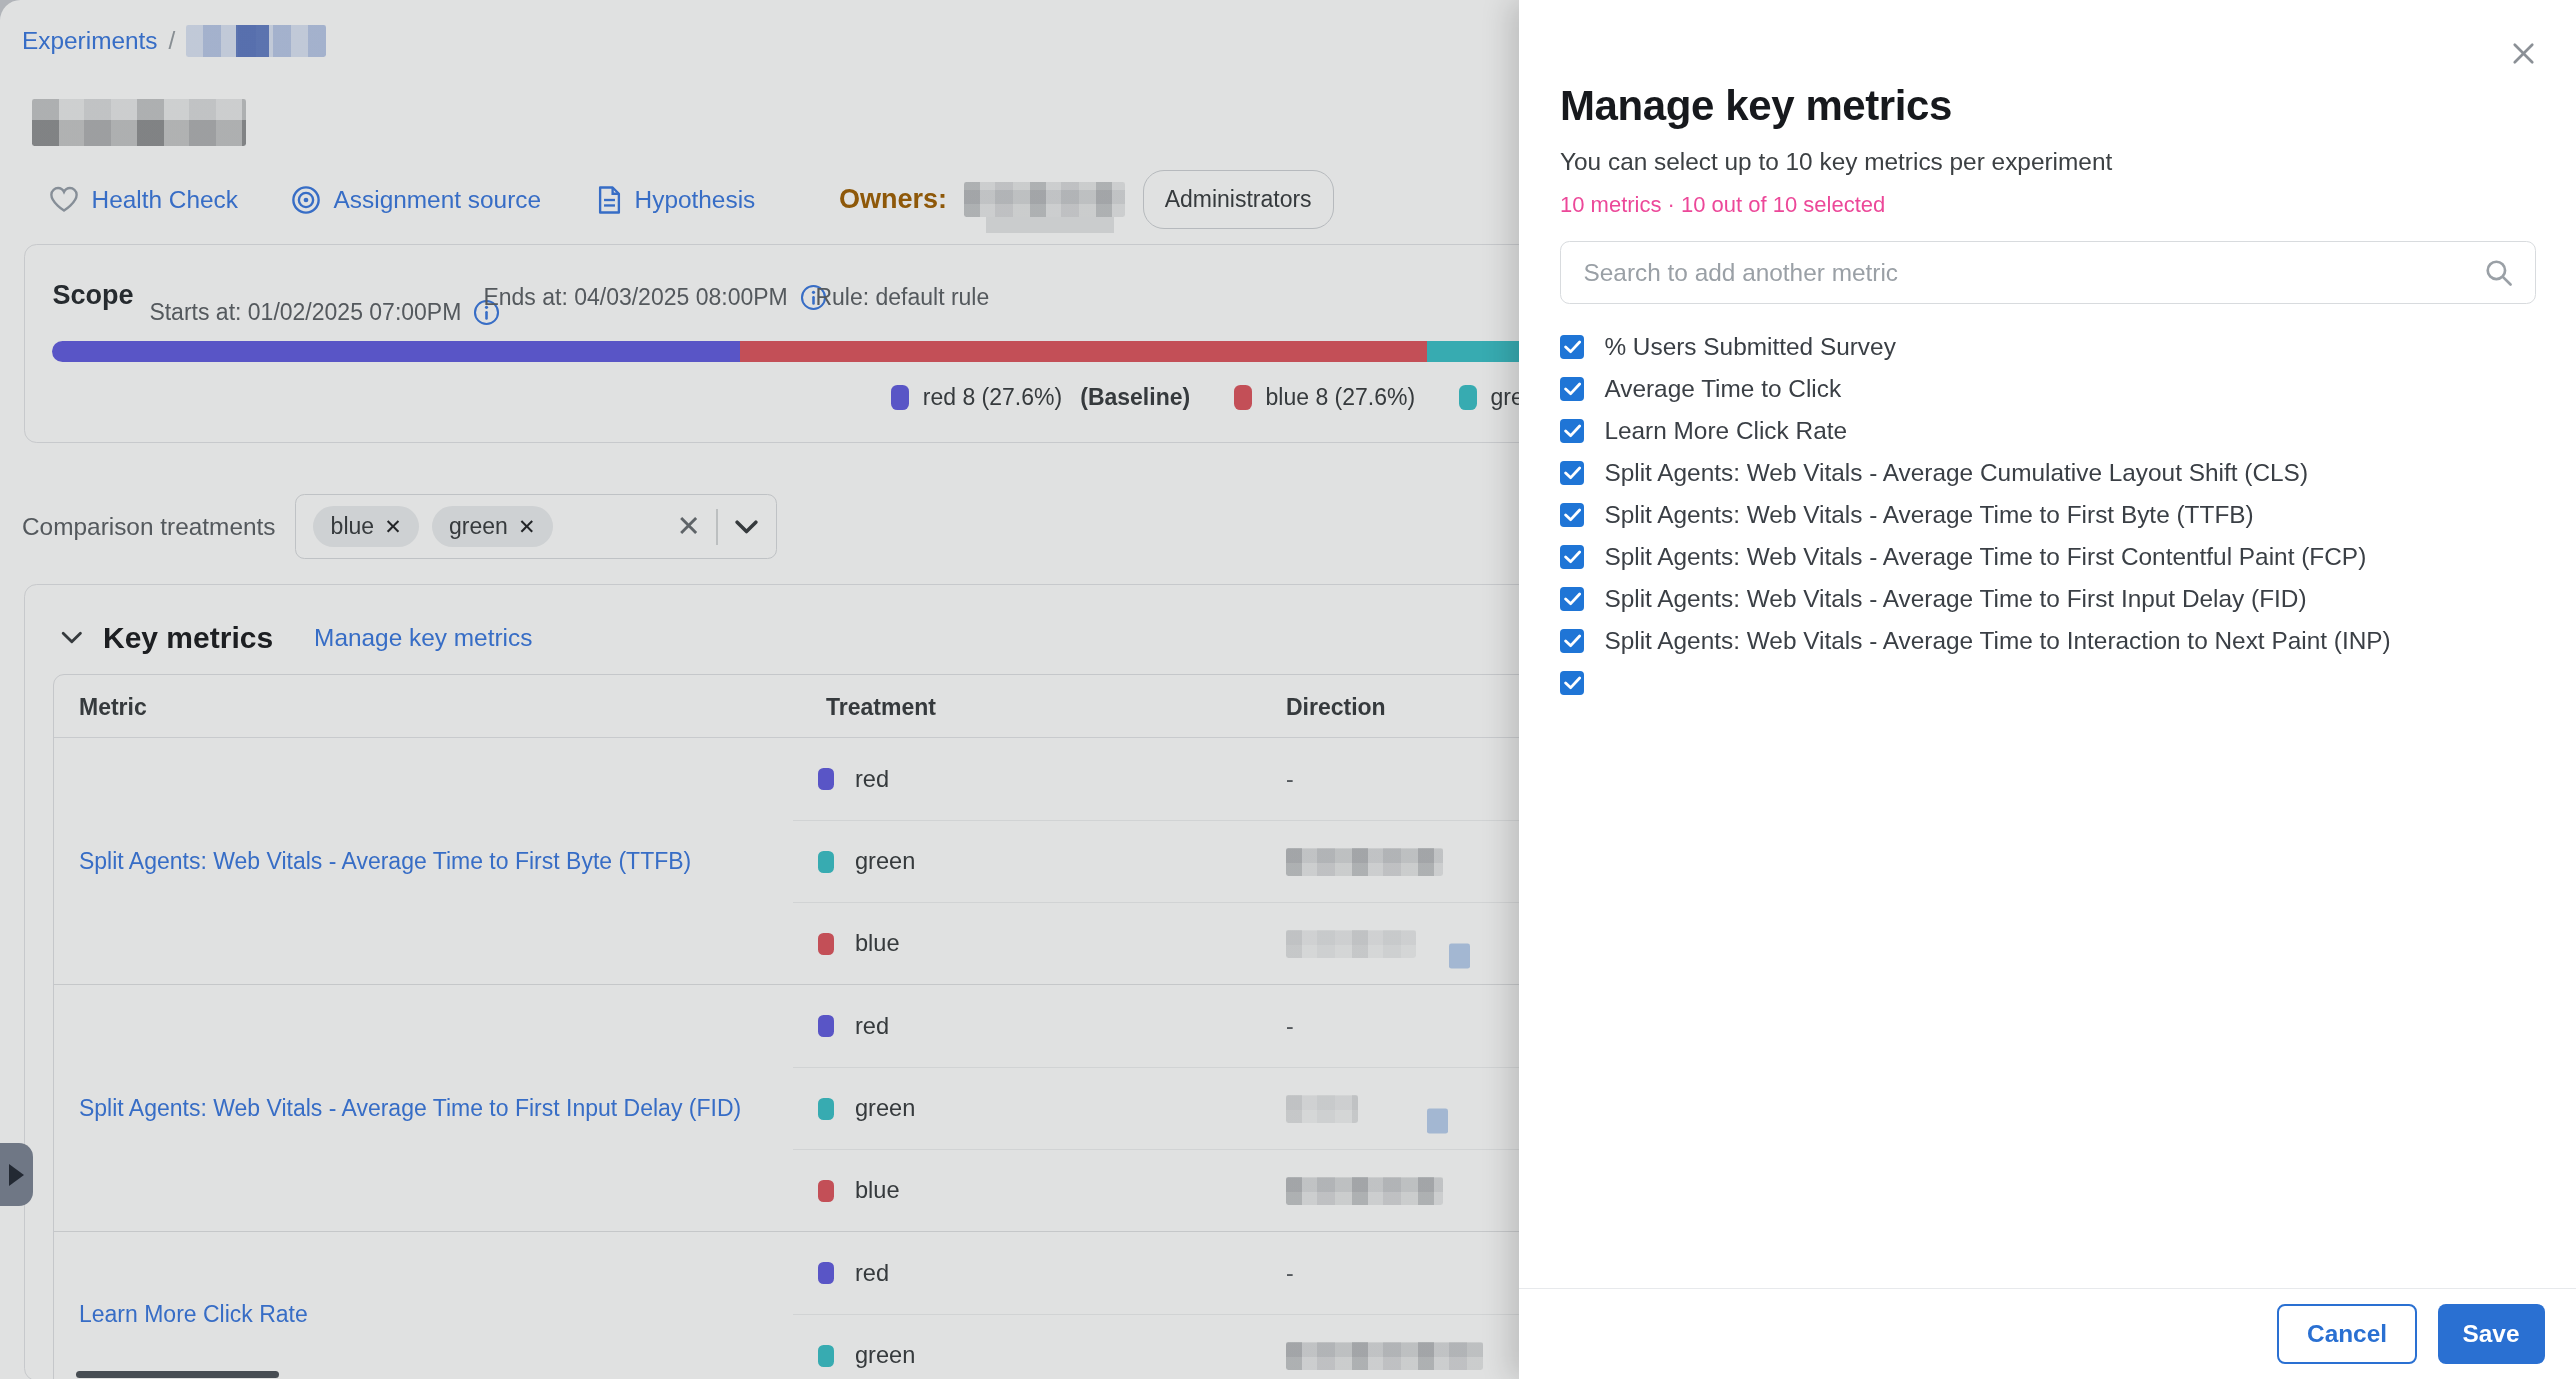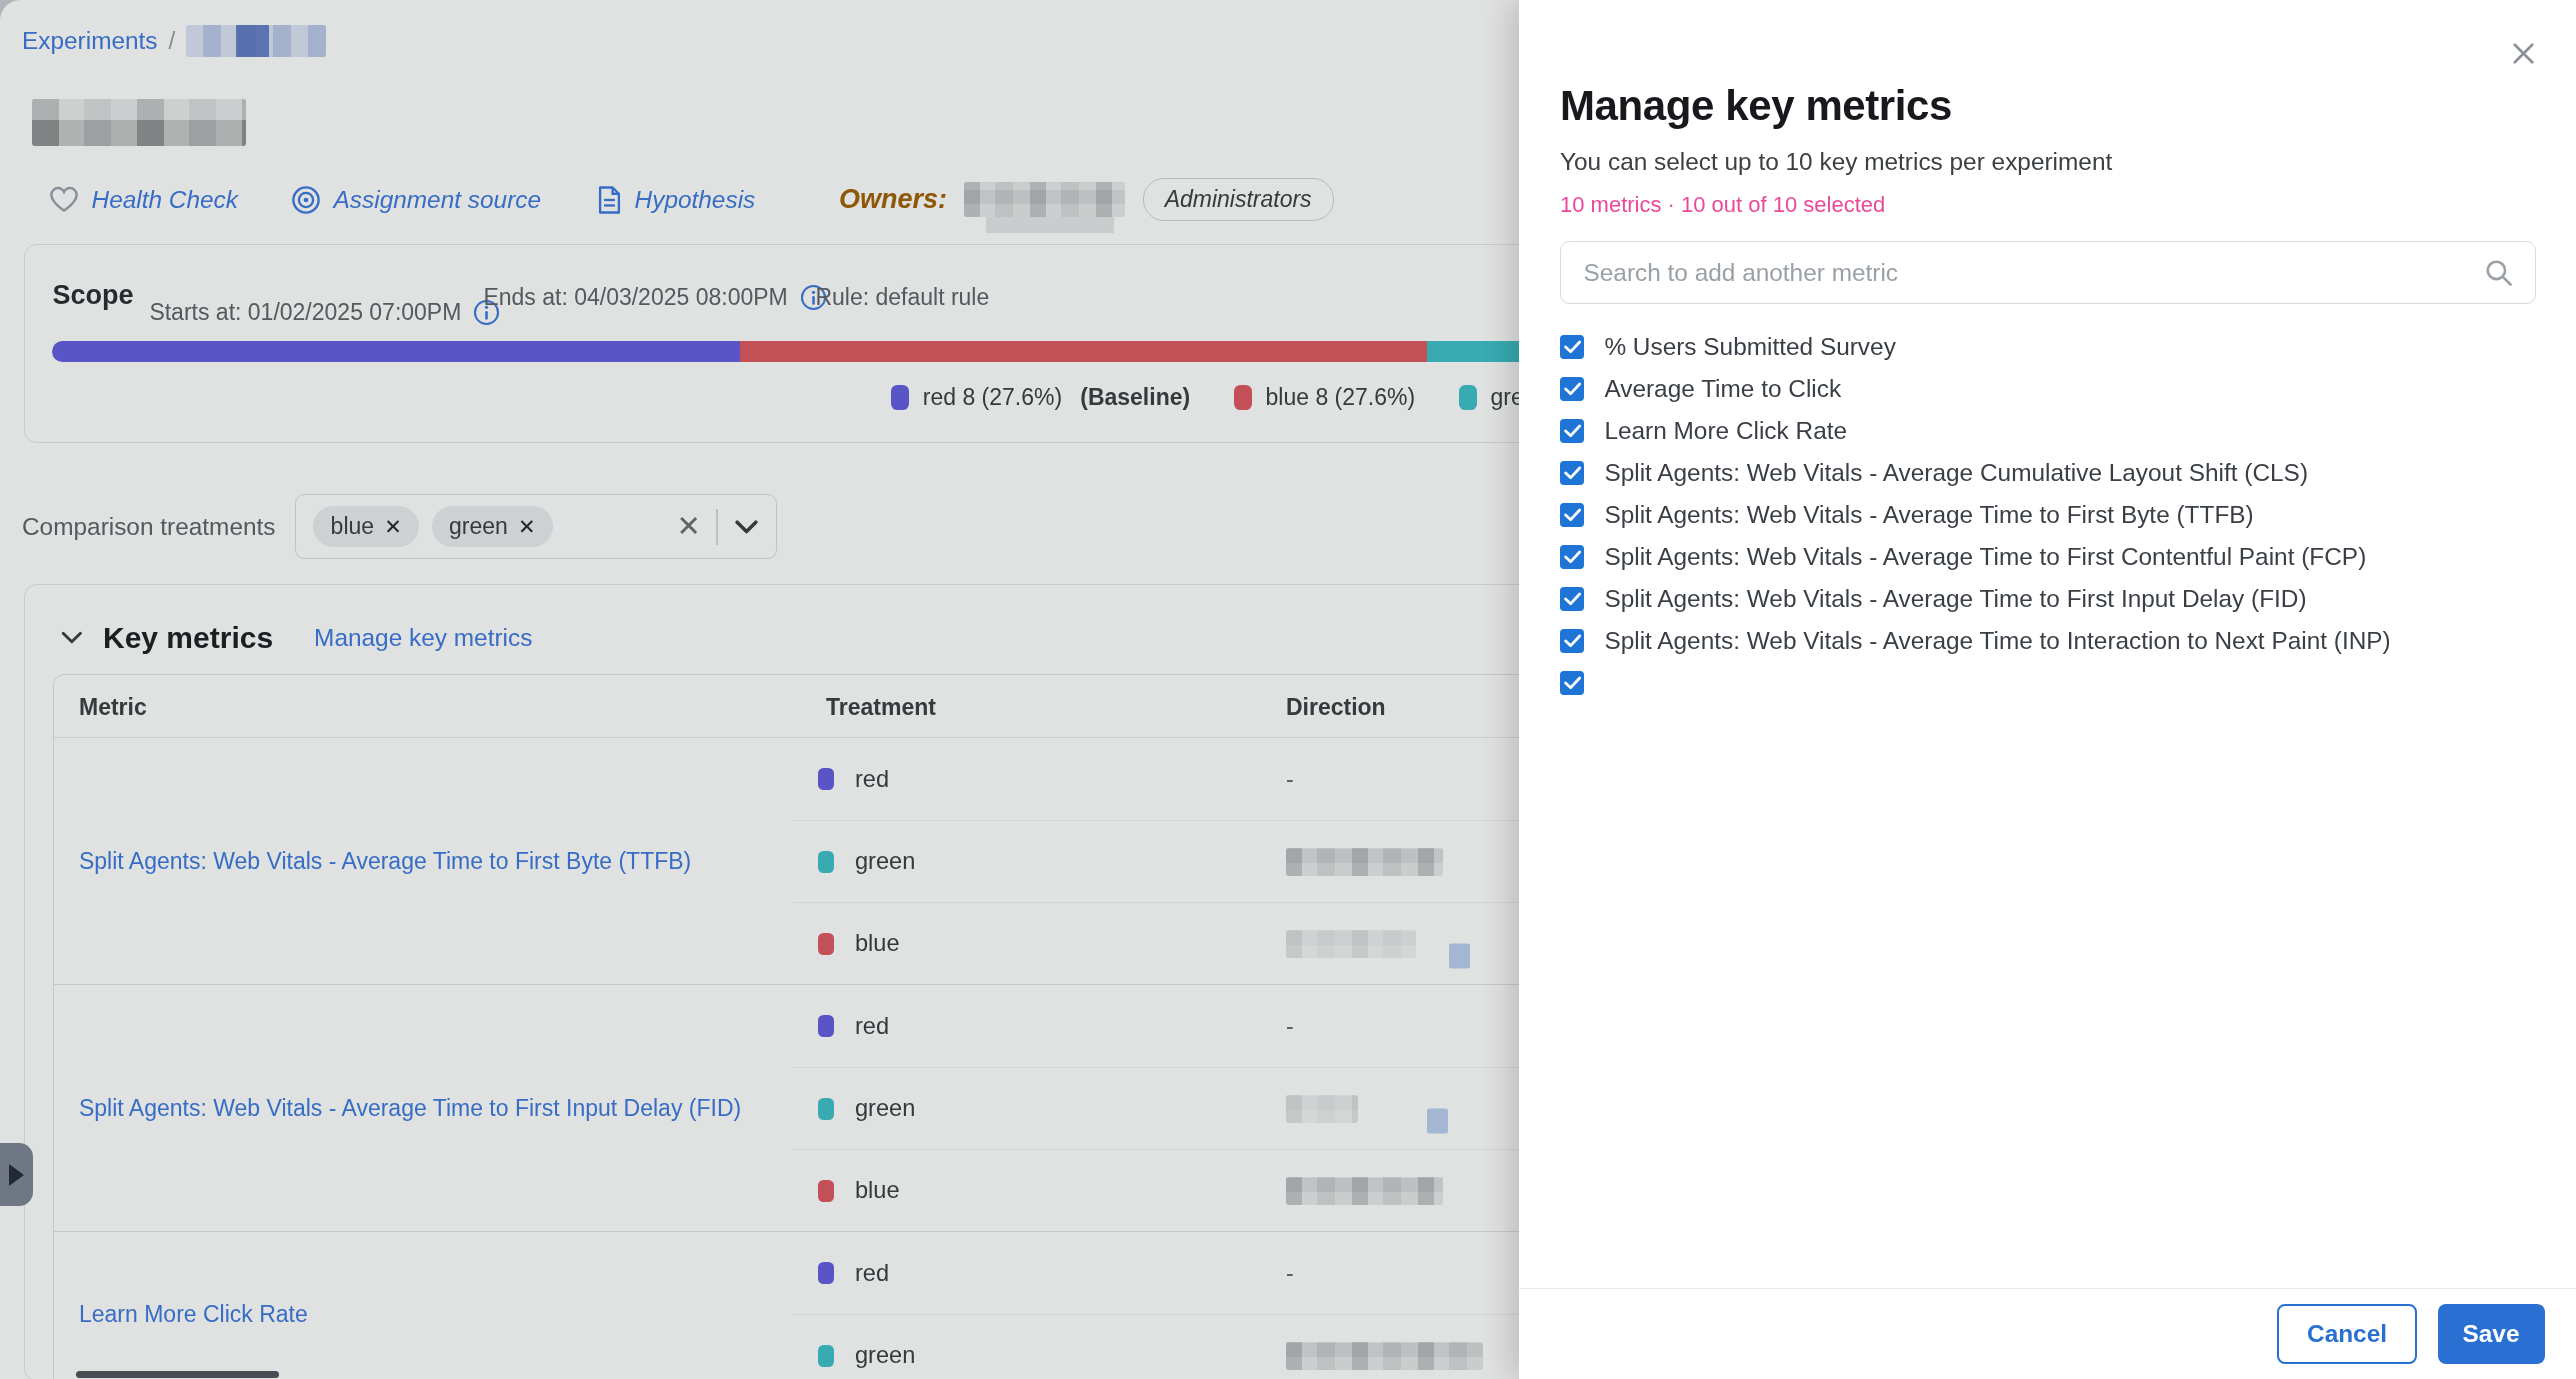--- a/index.html
+++ b/index.html
@@ -36,30 +36,30 @@
     background-color:#d4d5d7;
     background-image:
       linear-gradient(180deg, rgba(255,255,255,0.38) 0 20.5px, rgba(0,0,0,0.10) 20.5px 100%),
       repeating-linear-gradient(90deg, rgba(70,72,76,0.35) 0 27px, rgba(255,255,255,0.25) 27px 52px, rgba(150,152,156,0.22) 52px 79px, rgba(255,255,255,0.18) 79px 105px);
   }
   .mosaic-light { opacity:0.5; }
 
   .title-redacted { position:absolute; left:31.5px; top:99px; width:214px; height:47px; }
 
   
-  .tabs { position:absolute; left:0; top:178px; width:1519px; height:43px;font-style:italic; }
+  .tabs { position:absolute; left:0; top:178px; width:1519px; height:43px; }
   .tab { position:absolute; display:flex; align-items:center; gap:12.6px; height:43px; color:#3d7ae0; font-size:24.4px; font-weight:500; cursor:pointer; }
   .tab-health { left:49px; }
   .tab-assign { left:291px; }
   .tab-hypo   { left:597px; }
   .owners { position:absolute; left:839px; height:43px; display:flex; align-items:center; gap:17.3px; }
   .owners-label { font-size:27px; font-weight:700; color:#a16207; }
   .owner-redacted { width:161px; height:35px; position:relative; }
   .owner-redacted::after { content:""; position:absolute; left:22px; top:35px; width:128px; height:15.7px; background:#e6e7e9; }
-  .admin-pill { height:43px; border:1.6px solid #cfd2d6; border-radius:21px; display:flex; align-items:center; padding:0 21px; font-size:23px; color:#3c4043; background:#fff; }
+  .admin-pill { height:59px; border:1.6px solid #cfd2d6; border-radius:21px; display:flex; align-items:center; padding:0 21px; font-size:23px; color:#3c4043; background:#fff; }
 
   
   .scope-card { position:absolute; left:24.4px; top:244px; width:2526px; height:199px; background:#fff; border:1.6px solid #e3e4e7; border-radius:12.6px; }
   .scope-title { position:absolute; left:27px; top:35px; font-size:27px; font-weight:700; color:#2a2e33; }
   .scope-meta { position:absolute; top:39px; font-size:23px; color:#5f6368; display:flex; align-items:center; gap:11.8px; }
   .meta-starts { left:124px;margin-top:15px; }
   .meta-ends { left:458px; }
   .meta-rule { left:790px; }
   .info-icon { width:27px; height:27px; flex:none; }
   .scope-bar { position:absolute; left:27px; top:96px; width:2472px; height:21px; border-radius:11px; display:flex; overflow:hidden; }

